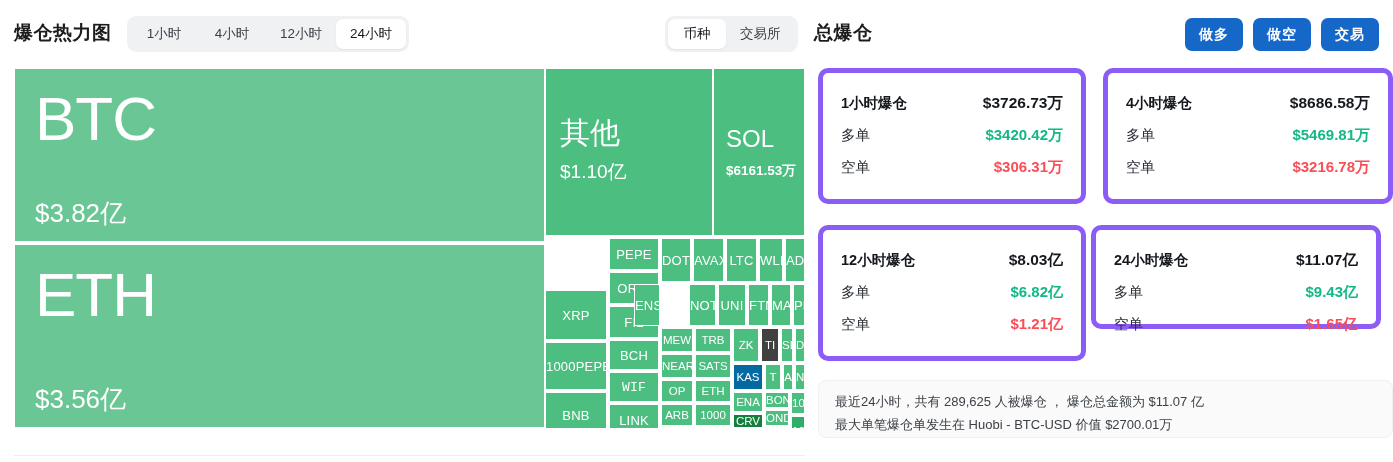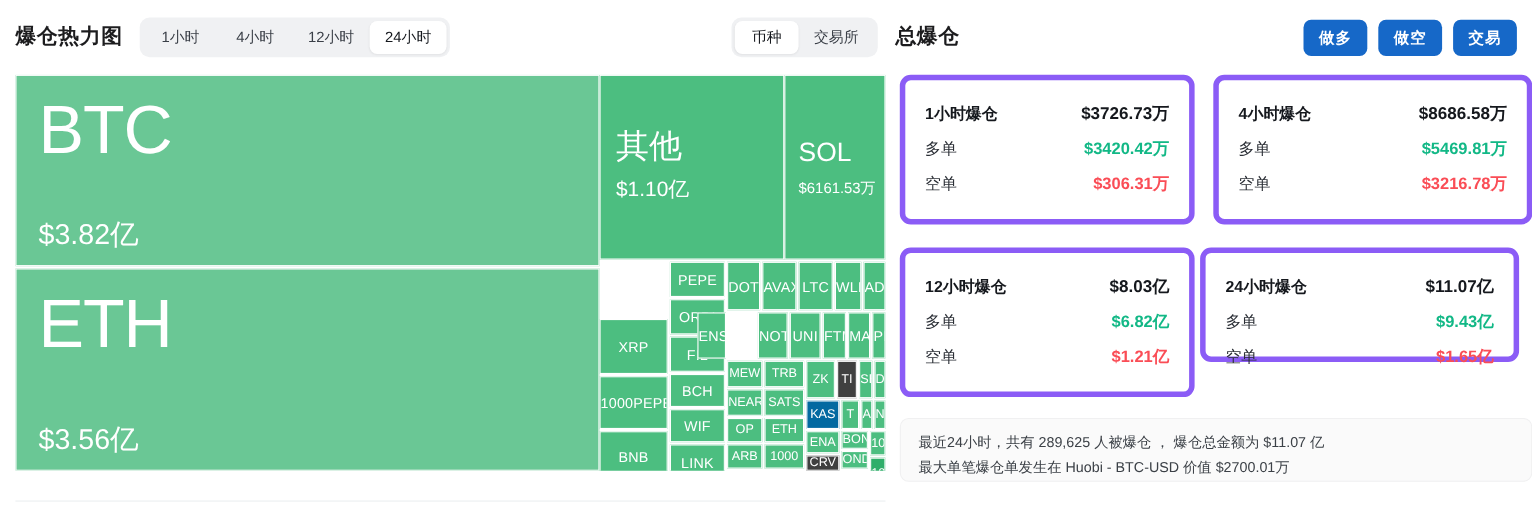--- a/index.html
+++ b/index.html
@@ -55,21 +55,21 @@
   }
   .tile .sym { position:absolute; color:#fff; white-space:nowrap; }
   .tile .val { position:absolute; color:#fff; white-space:nowrap; }
 
   
   .t-big .sym { left:20px; top:14px; font-size:62px; font-weight:300; letter-spacing:-1px; }
   .t-big .val { left:20px; bottom:10px; font-size:26px; font-weight:300; }
   .t-mid .sym { left:14px; top:44px; font-size:30px; font-weight:400; }
   .t-mid .val { left:14px; top:90px; font-size:19px; font-weight:400; }
   .t-sol .sym { left:12px; top:56px; font-size:24px; font-weight:400; }
-  .t-sol .val { left:12px; top:93px; font-size:13.5px; font-weight:400; }
+  .t-sol .val { left:12px; top:93px; font-size:13.5px; font-weight:700; }
   .t-sm {
     display:flex; align-items:center; justify-content:center;
     font-size:13px; font-weight:400; letter-spacing:.2px;
   }
   .t-xs {
     display:flex; align-items:center; justify-content:center;
     font-size:11.5px; font-weight:400;
   }
   .t-sm span, .t-xs span { white-space:nowrap; overflow:hidden; }
 
@@ -158,21 +158,21 @@
       </div>
       <div class="tile t-sm" style="left: 595px; top: 204px; width: 50px; height: 32px; background: rgb(76, 190, 128);">
         <span>ORDI</span>
       </div>
       <div class="tile t-sm" style="left: 595px; top: 238px; width: 50px; height: 32px; background: rgb(76, 190, 128);">
         <span>FIL</span>
       </div>
       <div class="tile t-sm" style="left: 595px; top: 272px; width: 50px; height: 30px; background: rgb(76, 190, 128);">
         <span>BCH</span>
       </div>
-      <div class="tile t-sm" style="left: 595px; top: 304px; width: 50px; height: 30px; background: rgb(76, 190, 128);">
+      <div class="tile t-sm" style="left: 595px; top: 304px; width: 50px; height: 30px; background: rgb(76, 190, 128); font-family: Liberation Mono, monospace;">
         <span>WIF</span>
       </div>
       <div class="tile t-sm" style="left: 595px; top: 336px; width: 50px; height: 32px; background: rgb(76, 190, 128);">
         <span>LINK</span>
       </div>
       <div class="tile t-sm" style="left: 647px; top: 170px; width: 30px; height: 44px; background: rgb(76, 190, 128);">
         <span>DOT</span>
       </div>
       <div class="tile t-sm" style="left: 679px; top: 170px; width: 31px; height: 44px; background: rgb(76, 190, 128);">
         <span>AVAX</span>
@@ -254,21 +254,21 @@
       </div>
       <div class="tile t-xs" style="left: 777px; top: 324px; width: 14px; height: 22px; background: rgb(76, 190, 128);">
         <span>1000</span>
       </div>
       <div class="tile t-xs" style="left: 647px; top: 336px; width: 32px; height: 22px; background: rgb(76, 190, 128);">
         <span>ARB</span>
       </div>
       <div class="tile t-xs" style="left: 681px; top: 336px; width: 36px; height: 22px; background: rgb(76, 190, 128);">
         <span>1000</span>
       </div>
-      <div class="tile t-xs" style="left: 719px; top: 346px; width: 30px; height: 14px; background: #404040;">
+      <div class="tile t-xs" style="left: 719px; top: 346px; width: 30px; height: 14px; background: #15803d;">
         <span>CRV</span>
       </div>
       <div class="tile t-xs" style="left: 751px; top: 342px; width: 24px; height: 16px; background: rgb(76, 190, 128);">
         <span>ONDO</span>
       </div>
       <div class="tile t-xs" style="left: 777px; top: 348px; width: 14px; height: 30px; background: rgb(47, 174, 106);">
         <span>1000</span>
       </div>
     </div>
   <div class="divider"></div>

